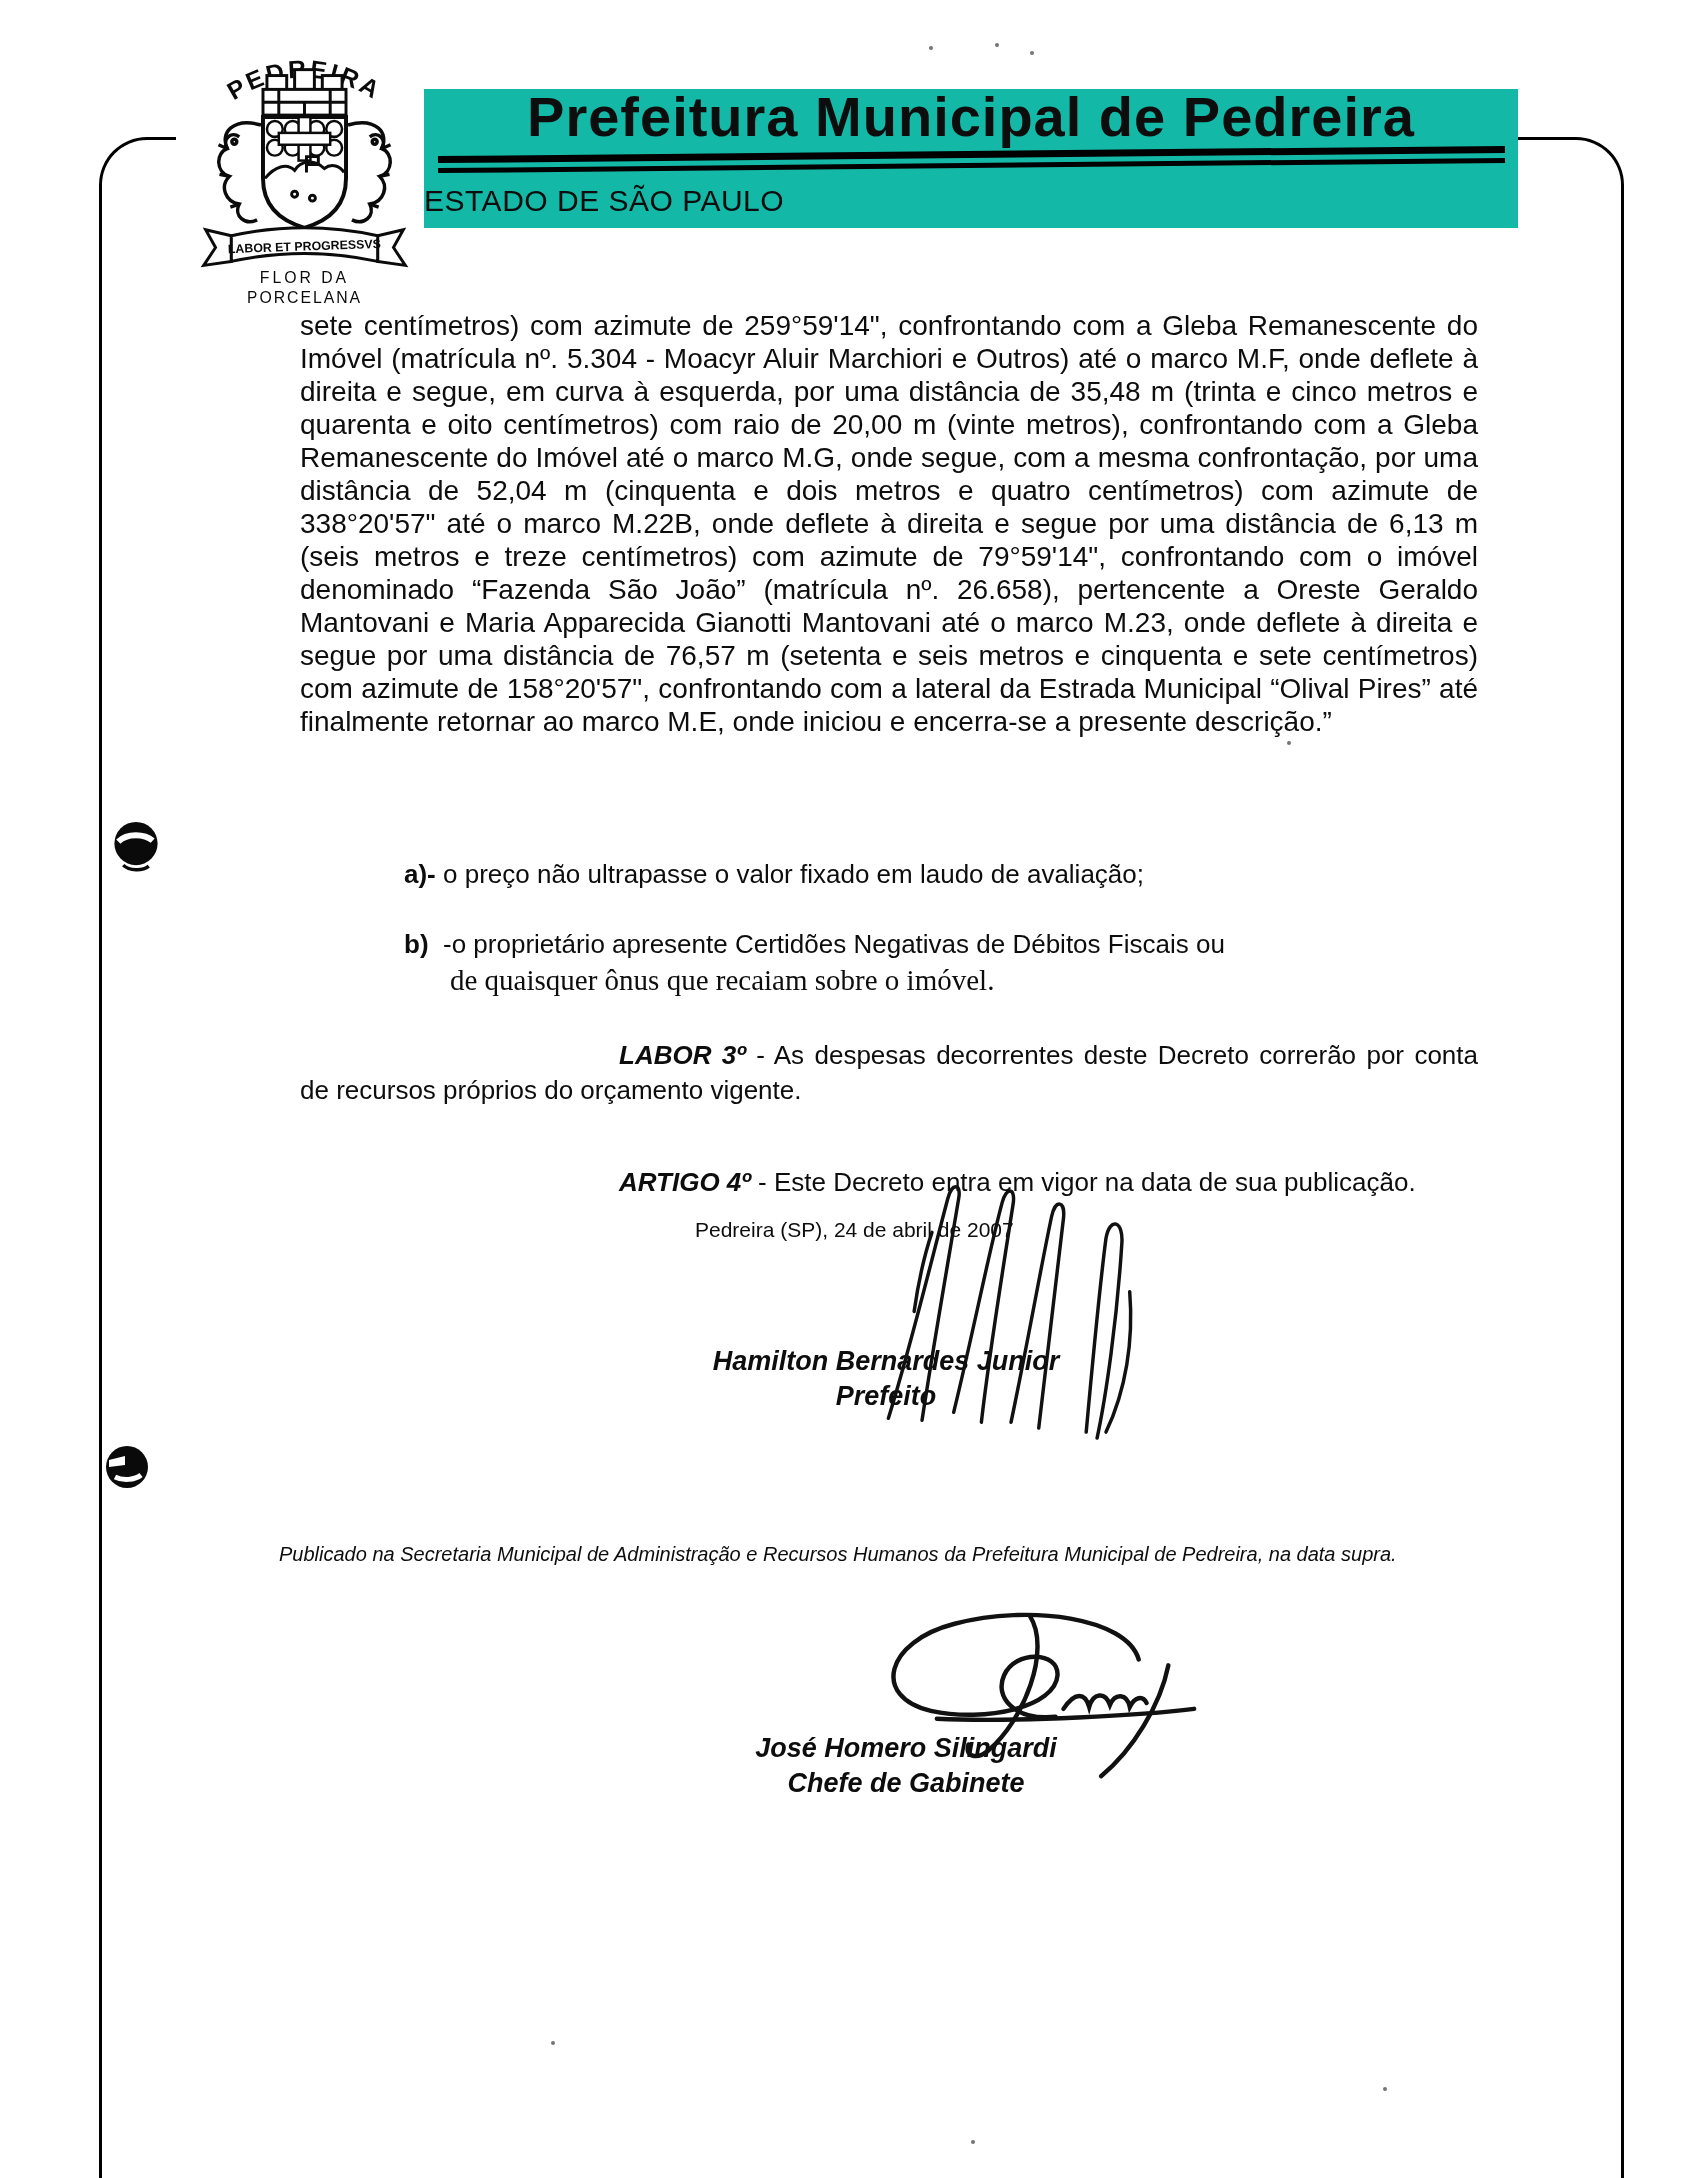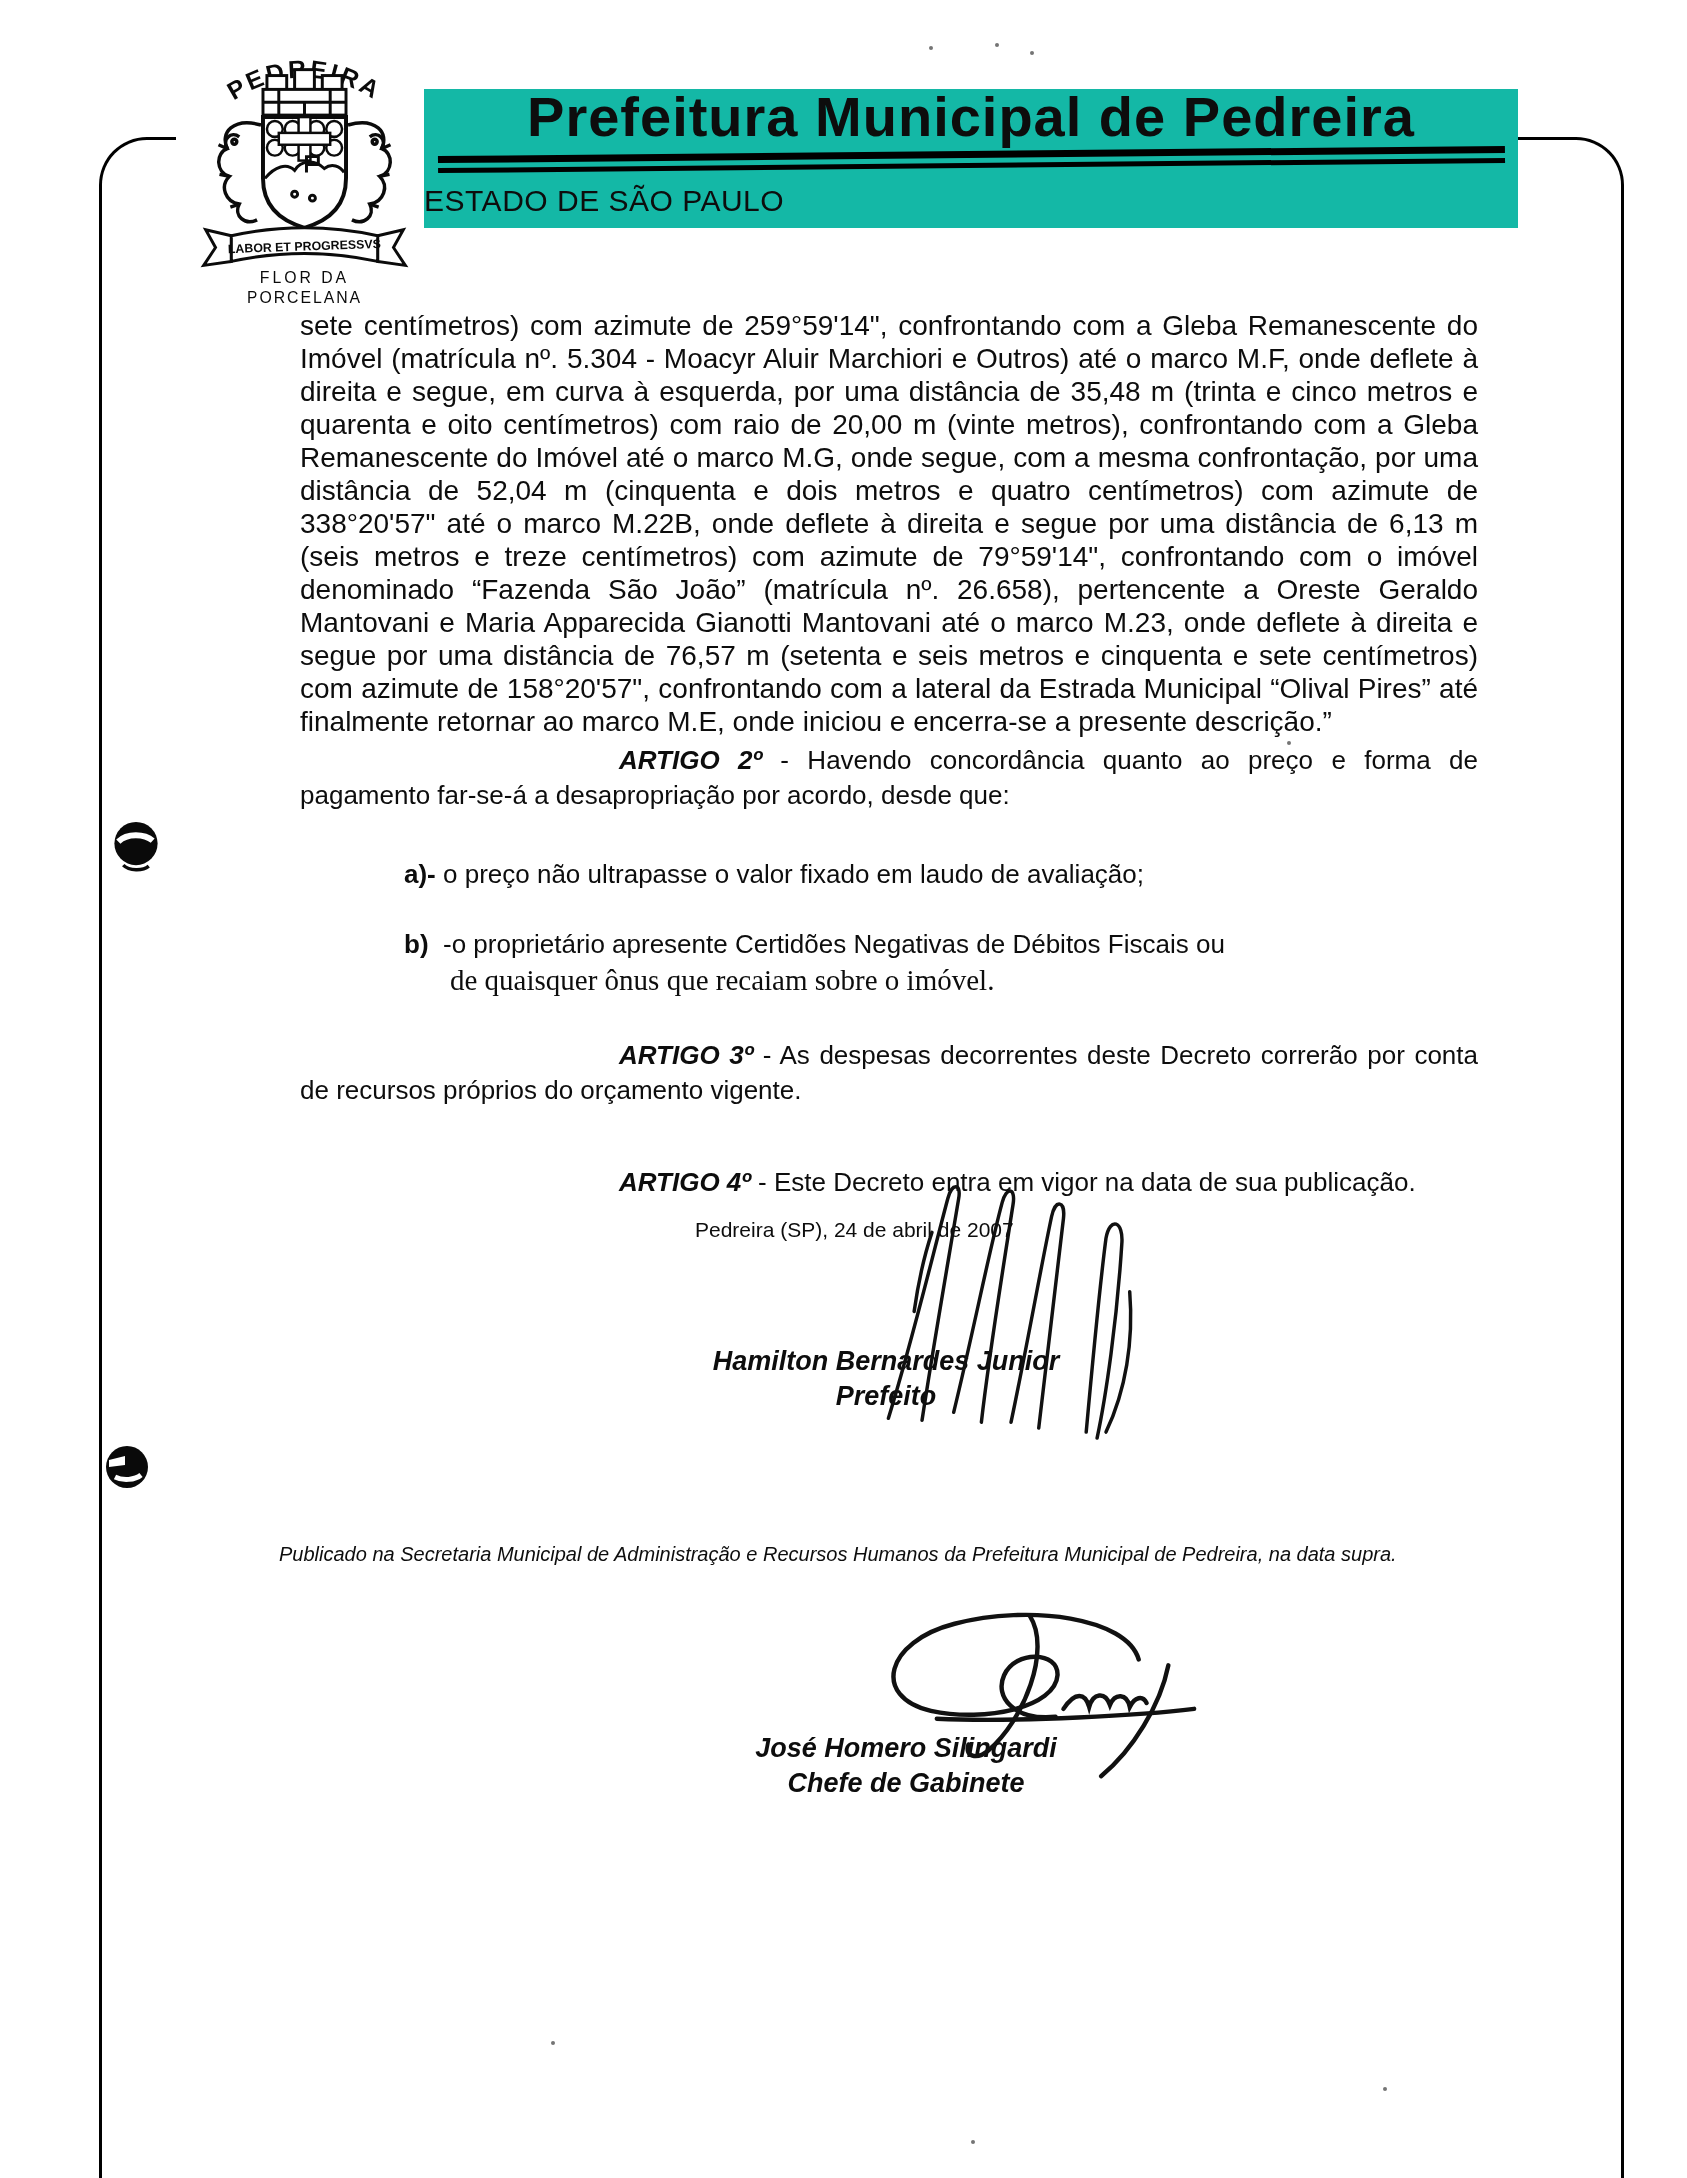--- a/index.html
+++ b/index.html
@@ -123,35 +123,32 @@
     <path d="M 12 46 C 18 52 32 52 38 47" stroke="#0a0a0a" stroke-width="3.5" fill="none"></path>
   </svg>
   <svg class="blot" style="left:103px;top:1443px;" width="48" height="48" viewBox="0 0 48 48">
     <circle cx="24" cy="24" r="21" fill="#0a0a0a"></circle>
     <path d="M 6 17 L 22 13 L 22 22 L 6 24 Z" fill="#fff"></path>
     <path d="M 12 34 C 20 38 32 37 38 32" stroke="#fff" stroke-width="5" fill="none"></path>
   </svg>
 
   <div class="para" style="top:309px;">sete centímetros) com azimute de 259°59'14", confrontando com a Gleba Remanescente do Imóvel (matrícula nº. 5.304 - Moacyr Aluir Marchiori e Outros) até o marco M.F, onde deflete à direita e segue, em curva à esquerda, por uma distância de 35,48 m (trinta e cinco metros e quarenta e oito centímetros) com raio de 20,00 m (vinte metros), confrontando com a Gleba Remanescente do Imóvel até o marco M.G, onde segue, com a mesma confrontação, por uma distância de 52,04 m (cinquenta e dois metros e quatro centímetros) com azimute de 338°20'57" até o marco M.22B, onde deflete à direita e segue por uma distância de 6,13 m (seis metros e treze centímetros) com azimute de 79°59'14", confrontando com o imóvel denominado “Fazenda São João” (matrícula nº. 26.658), pertencente a Oreste Geraldo Mantovani e Maria Apparecida Gianotti Mantovani até o marco M.23, onde deflete à direita e segue por uma distância de 76,57 m (setenta e seis metros e cinquenta e sete centímetros) com azimute de 158°20'57", confrontando com a lateral da Estrada Municipal “Olival Pires” até finalmente retornar ao marco M.E, onde iniciou e encerra-se a presente descrição.”</div>
 
-  <div class="artigo" style="top:743px;">
-    <span class="artigo-label">ARTIGO 2º</span><span> - Havendo concordância quanto ao preço e forma de pagamento far-se-á a desapropriação por acordo, desde que:</span>
-  </div>
 
   <div class="item" style="top:857px;">
     <span class="item-label" style="font-weight:bold;">a)-</span><span> o preço não ultrapasse o valor fixado em laudo de avaliação;</span>
   </div>
 
   <div class="item" style="top:927px;">
     <span class="item-label" style="font-weight:bold;">b)</span>&nbsp;<span> -o proprietário apresente Certidões Negativas de Débitos Fiscais ou</span>
   </div>
   <div class="item-serif" style="top:964px;">de quaisquer ônus que recaiam sobre o imóvel.</div>
 
   <div class="artigo" style="top:1038px;">
-    <span class="artigo-label">ARTIGO 3º</span><span> - As despesas decorrentes deste Decreto correrão por conta de recursos próprios do orçamento vigente.</span>
+    <span class="artigo-label">LABOR 3º</span><span> - As despesas decorrentes deste Decreto correrão por conta de recursos próprios do orçamento vigente.</span>
   </div>
 
   <div class="artigo4" style="top:1167px;">
     <span class="artigo-label">ARTIGO 4º</span><span> - Este Decreto entra em vigor na data de sua publicação.</span>
   </div>
 
   <div class="dateline">Pedreira (SP), 24 de abril de 2007</div>
 
   <svg class="sig-svg" style="left:837px;top:1173px;" width="356" height="267" viewBox="0 0 360 270">
     <g stroke="#111" stroke-width="3.5" fill="none" stroke-linecap="round">

